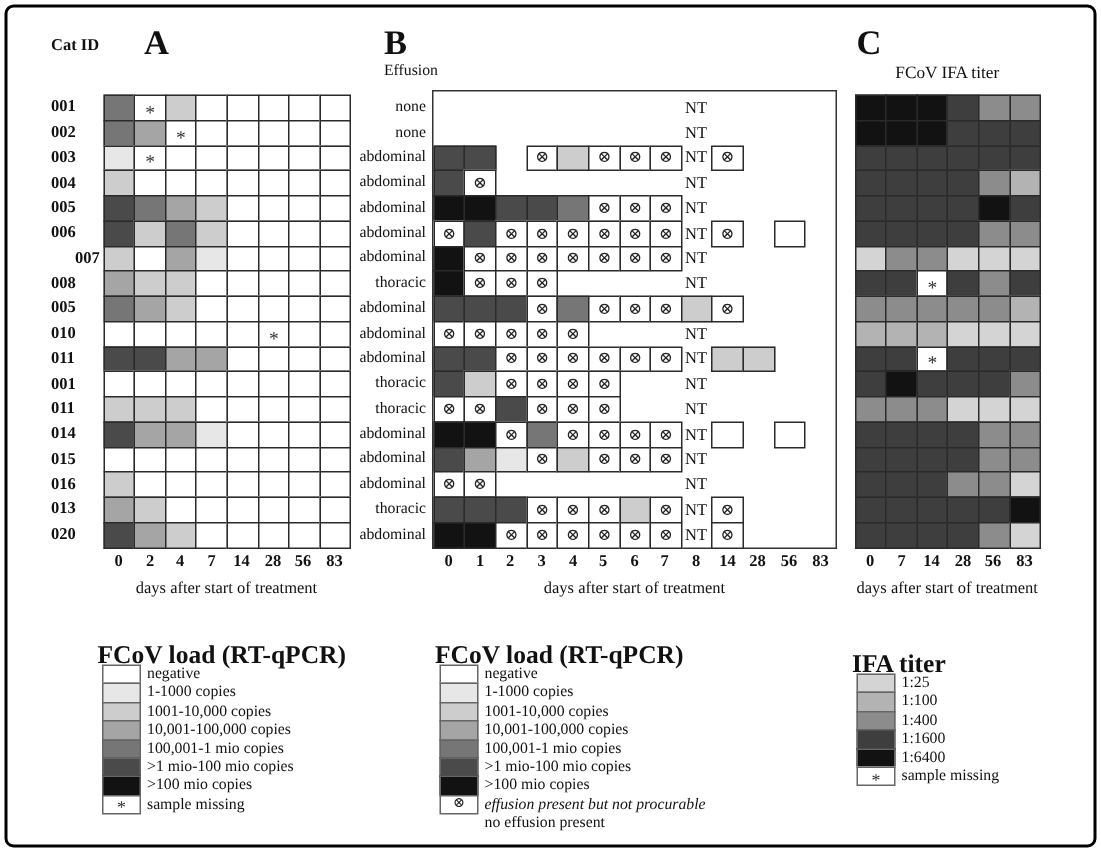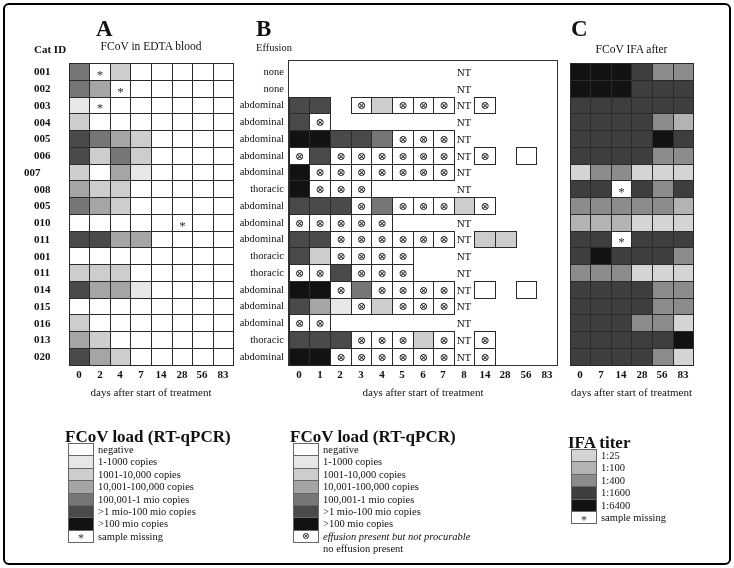--- a/index.html
+++ b/index.html
@@ -30,35 +30,34 @@
 </head>
 <body>
 
 <div class="stage">
   <div class="frame"></div>
 
   <div class="abs panel-letter" style="left:96px;top:16px;">A</div>
   <div class="abs panel-letter" style="left:256px;top:16px;">B</div>
   <div class="abs panel-letter" style="left:571px;top:16px;">C</div>
 
-  <div class="abs row-header" style="left:34px;top:43px;">Cat ID</div>
-  <div class="abs panel-title" style="left:69px;top:40px;width:164px;">FCoV in EDTA blood</div>
+  <div class="abs row-header" style="left:34px;top:24px;">Cat ID</div>
   <div class="abs" style="left:256px;top:42px;font-size:10.5px;">Effusion</div>
-  <div class="abs panel-title" style="left:570px;top:43px;width:123px;">FCoV IFA after</div>
+  <div class="abs panel-title" style="left:570px;top:43px;width:123px;">FCoV IFA titer</div>
 
   <div class="bbox" style="left:288px;top:60px;width:270px;height:306px;"></div>
 
   <div id="rowlabels">
       <div class="rowlab bold" style="left: 34px; top: 63px; height: 16.75px;">001</div>
       <div class="rowlab bold" style="left: 34px; top: 79.75px; height: 16.75px;">002</div>
       <div class="rowlab bold" style="left: 34px; top: 96.5px; height: 16.75px;">003</div>
       <div class="rowlab bold" style="left: 34px; top: 113.25px; height: 16.75px;">004</div>
       <div class="rowlab bold" style="left: 34px; top: 130px; height: 16.75px;">005</div>
       <div class="rowlab bold" style="left: 34px; top: 146.75px; height: 16.75px;">006</div>
-      <div class="rowlab bold" style="left: 24px; top: 163.5px; height: 16.75px;">007</div>
+      <div class="rowlab bold" style="left: 50px; top: 163.5px; height: 16.75px;">007</div>
       <div class="rowlab bold" style="left: 34px; top: 180.25px; height: 16.75px;">008</div>
       <div class="rowlab bold" style="left: 34px; top: 197px; height: 16.75px;">005</div>
       <div class="rowlab bold" style="left: 34px; top: 213.75px; height: 16.75px;">010</div>
       <div class="rowlab bold" style="left: 34px; top: 230.5px; height: 16.75px;">011</div>
       <div class="rowlab bold" style="left: 34px; top: 247.25px; height: 16.75px;">001</div>
       <div class="rowlab bold" style="left: 34px; top: 264px; height: 16.75px;">011</div>
       <div class="rowlab bold" style="left: 34px; top: 280.75px; height: 16.75px;">014</div>
       <div class="rowlab bold" style="left: 34px; top: 297.5px; height: 16.75px;">015</div>
       <div class="rowlab bold" style="left: 34px; top: 314.25px; height: 16.75px;">016</div>
       <div class="rowlab bold" style="left: 34px; top: 331px; height: 16.75px;">013</div>

